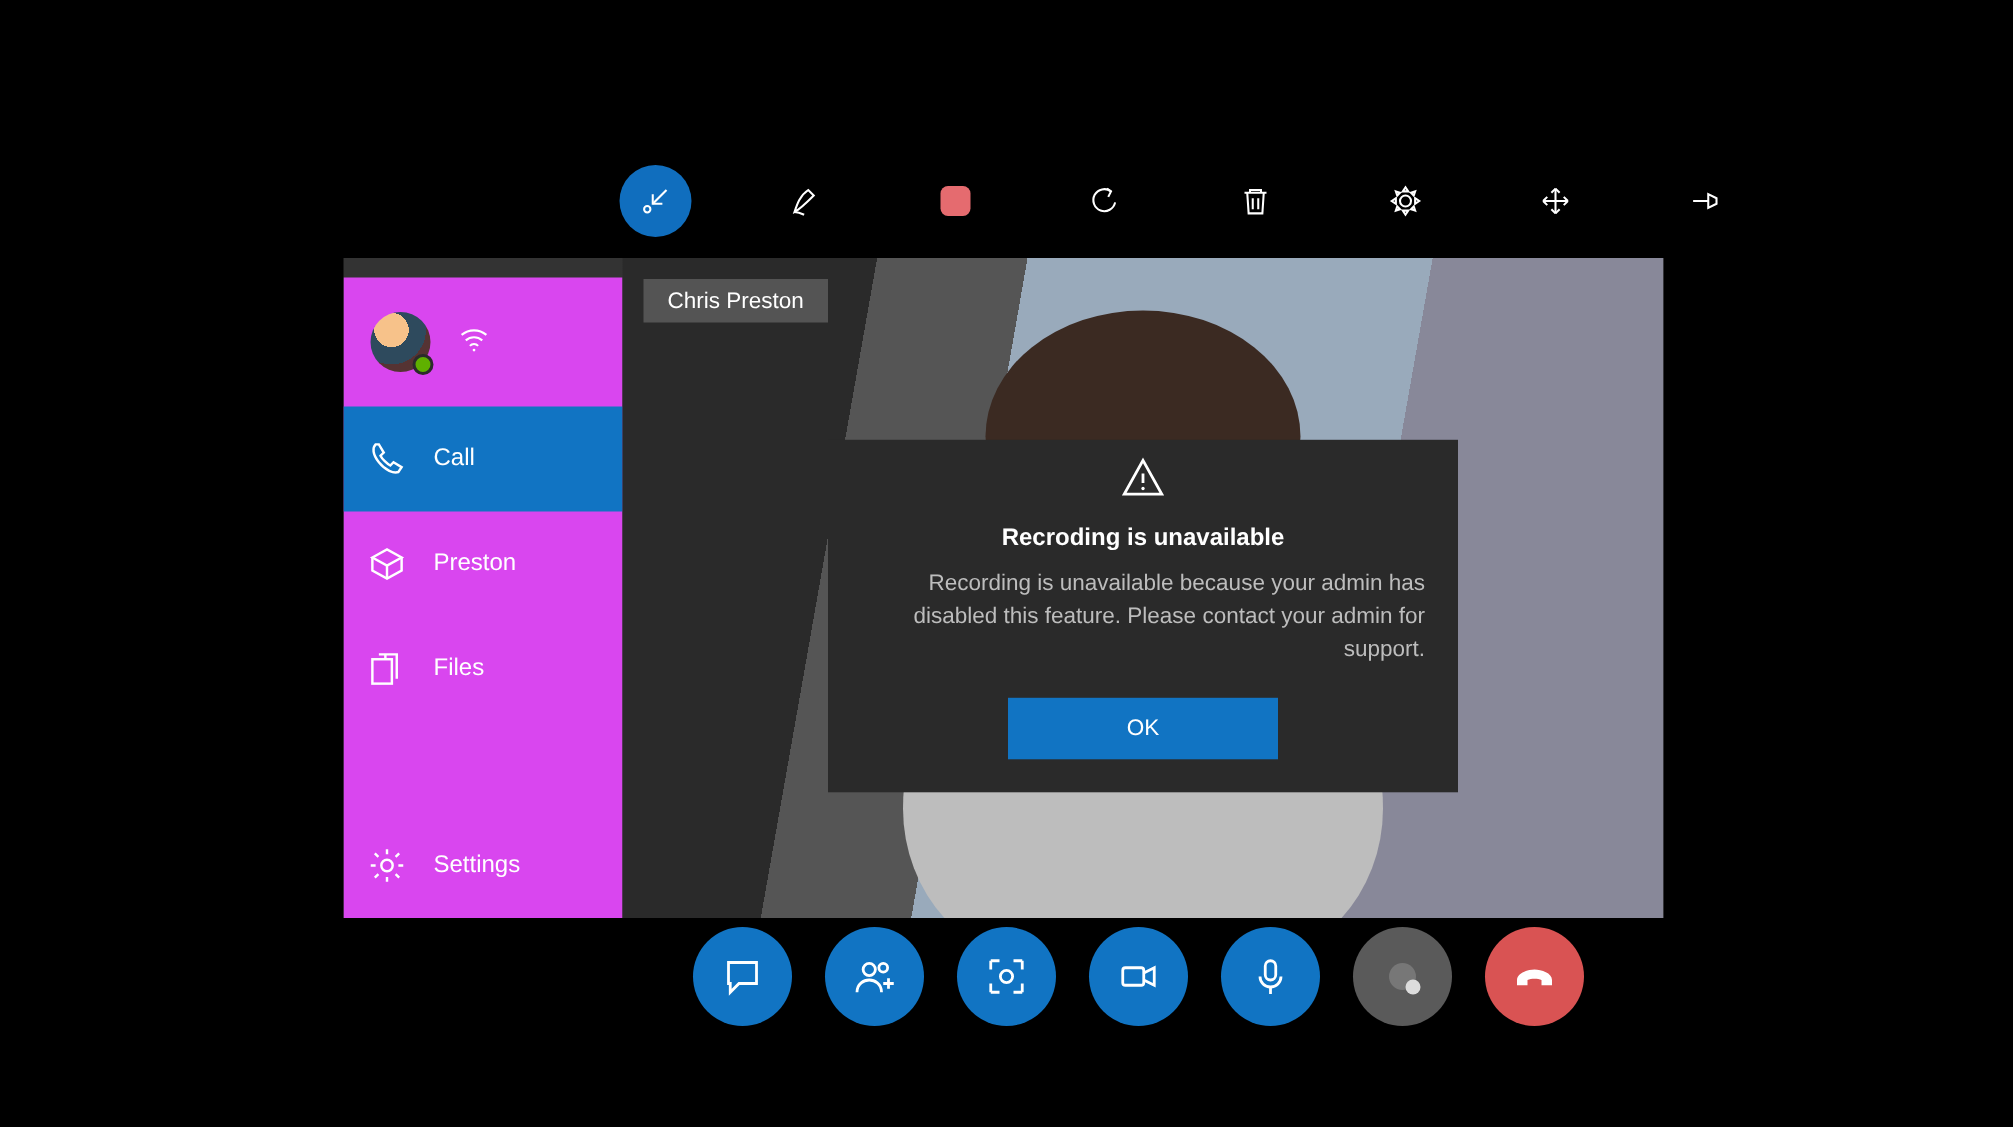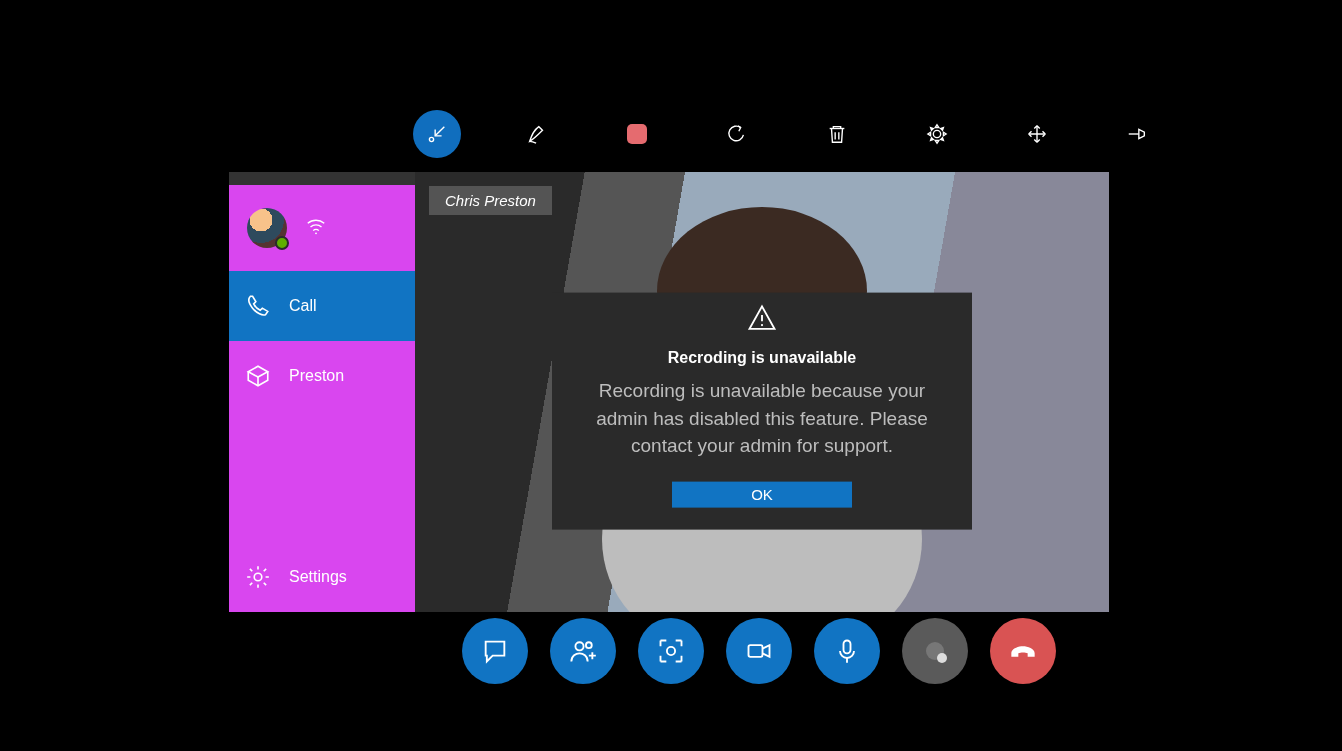--- a/index.html
+++ b/index.html
@@ -104,36 +104,35 @@
     width:210px; height:140px; transform:translate(-50%,0);
     background:#3b2a22; border-radius:50% 50% 45% 45% / 60% 60% 40% 40%;
     z-index:1;
   }
 
   .name-tag{
     position:absolute; top:14px; left:14px;
     background:#545454; color:#fff;
     font-size:15px; padding:6px 16px;
     z-index:5;
-    font-style:italic;
   }
 
   
   .modal{
     position:absolute; left:50%; top:50%;
     transform:translate(-50%,-42%);
     width:420px; background:#2a2a2a;
     padding:10px 22px 22px; text-align:center;
     z-index:10;
   }
   .modal .warn svg{width:30px;height:30px;stroke:#fff;fill:none;stroke-width:1.5;}
   .modal h3{font-size:16px; font-weight:600; margin:12px 0 10px;}
-  .modal p{font-size:19px; color:#bdbdbd; line-height:1.45; margin-bottom:22px;}
+  .modal p{font-size:15px; color:#bdbdbd; line-height:1.45; margin-bottom:22px;text-align:right;}
   .modal button{
-    width:180px; height:26px; border:none;
+    width:180px; height:41px; border:none;
     background:#1174c3; color:#fff; font-size:15px;
     cursor:pointer;
   }
 
   
   .call-bar{
     position:absolute; left:462px; top:618px;
     display:flex; gap:22px;
   }
   .cb{
@@ -233,20 +232,28 @@
       <span>Call</span>
     </div>
     <div class="sb-item">
       <svg viewBox="0 0 24 24">
           <path d="M3 8 L12 3 L21 8 L12 13 Z"></path>
           <path d="M3 8 V16 L12 21 L21 16 V8"></path>
           <path d="M12 13 V21"></path>
         </svg>
       <span>Preston</span>
     </div>
+    <div class="sb-item">
+      <svg viewBox="0 0 24 24">
+          <rect x="3" y="6" width="12" height="15"></rect>
+          <path d="M7 3 H18 V18"></path>
+          <path d="M11 3 V6"></path>
+        </svg>
+      <span>Files</span>
+    </div>
 
     <div class="sb-spacer"></div>
 
     <div class="sb-item">
       <svg viewBox="0 0 24 24">
           <circle cx="12" cy="12" r="3.5"></circle>
           <path d="M12 2 V5 M12 19 V22 M2 12 H5 M19 12 H22 M4.5 4.5 L6.7 6.7 M17.3 17.3 L19.5 19.5 M4.5 19.5 L6.7 17.3 M17.3 6.7 L19.5 4.5"></path>
         </svg>
       <span>Settings</span>
     </div>

